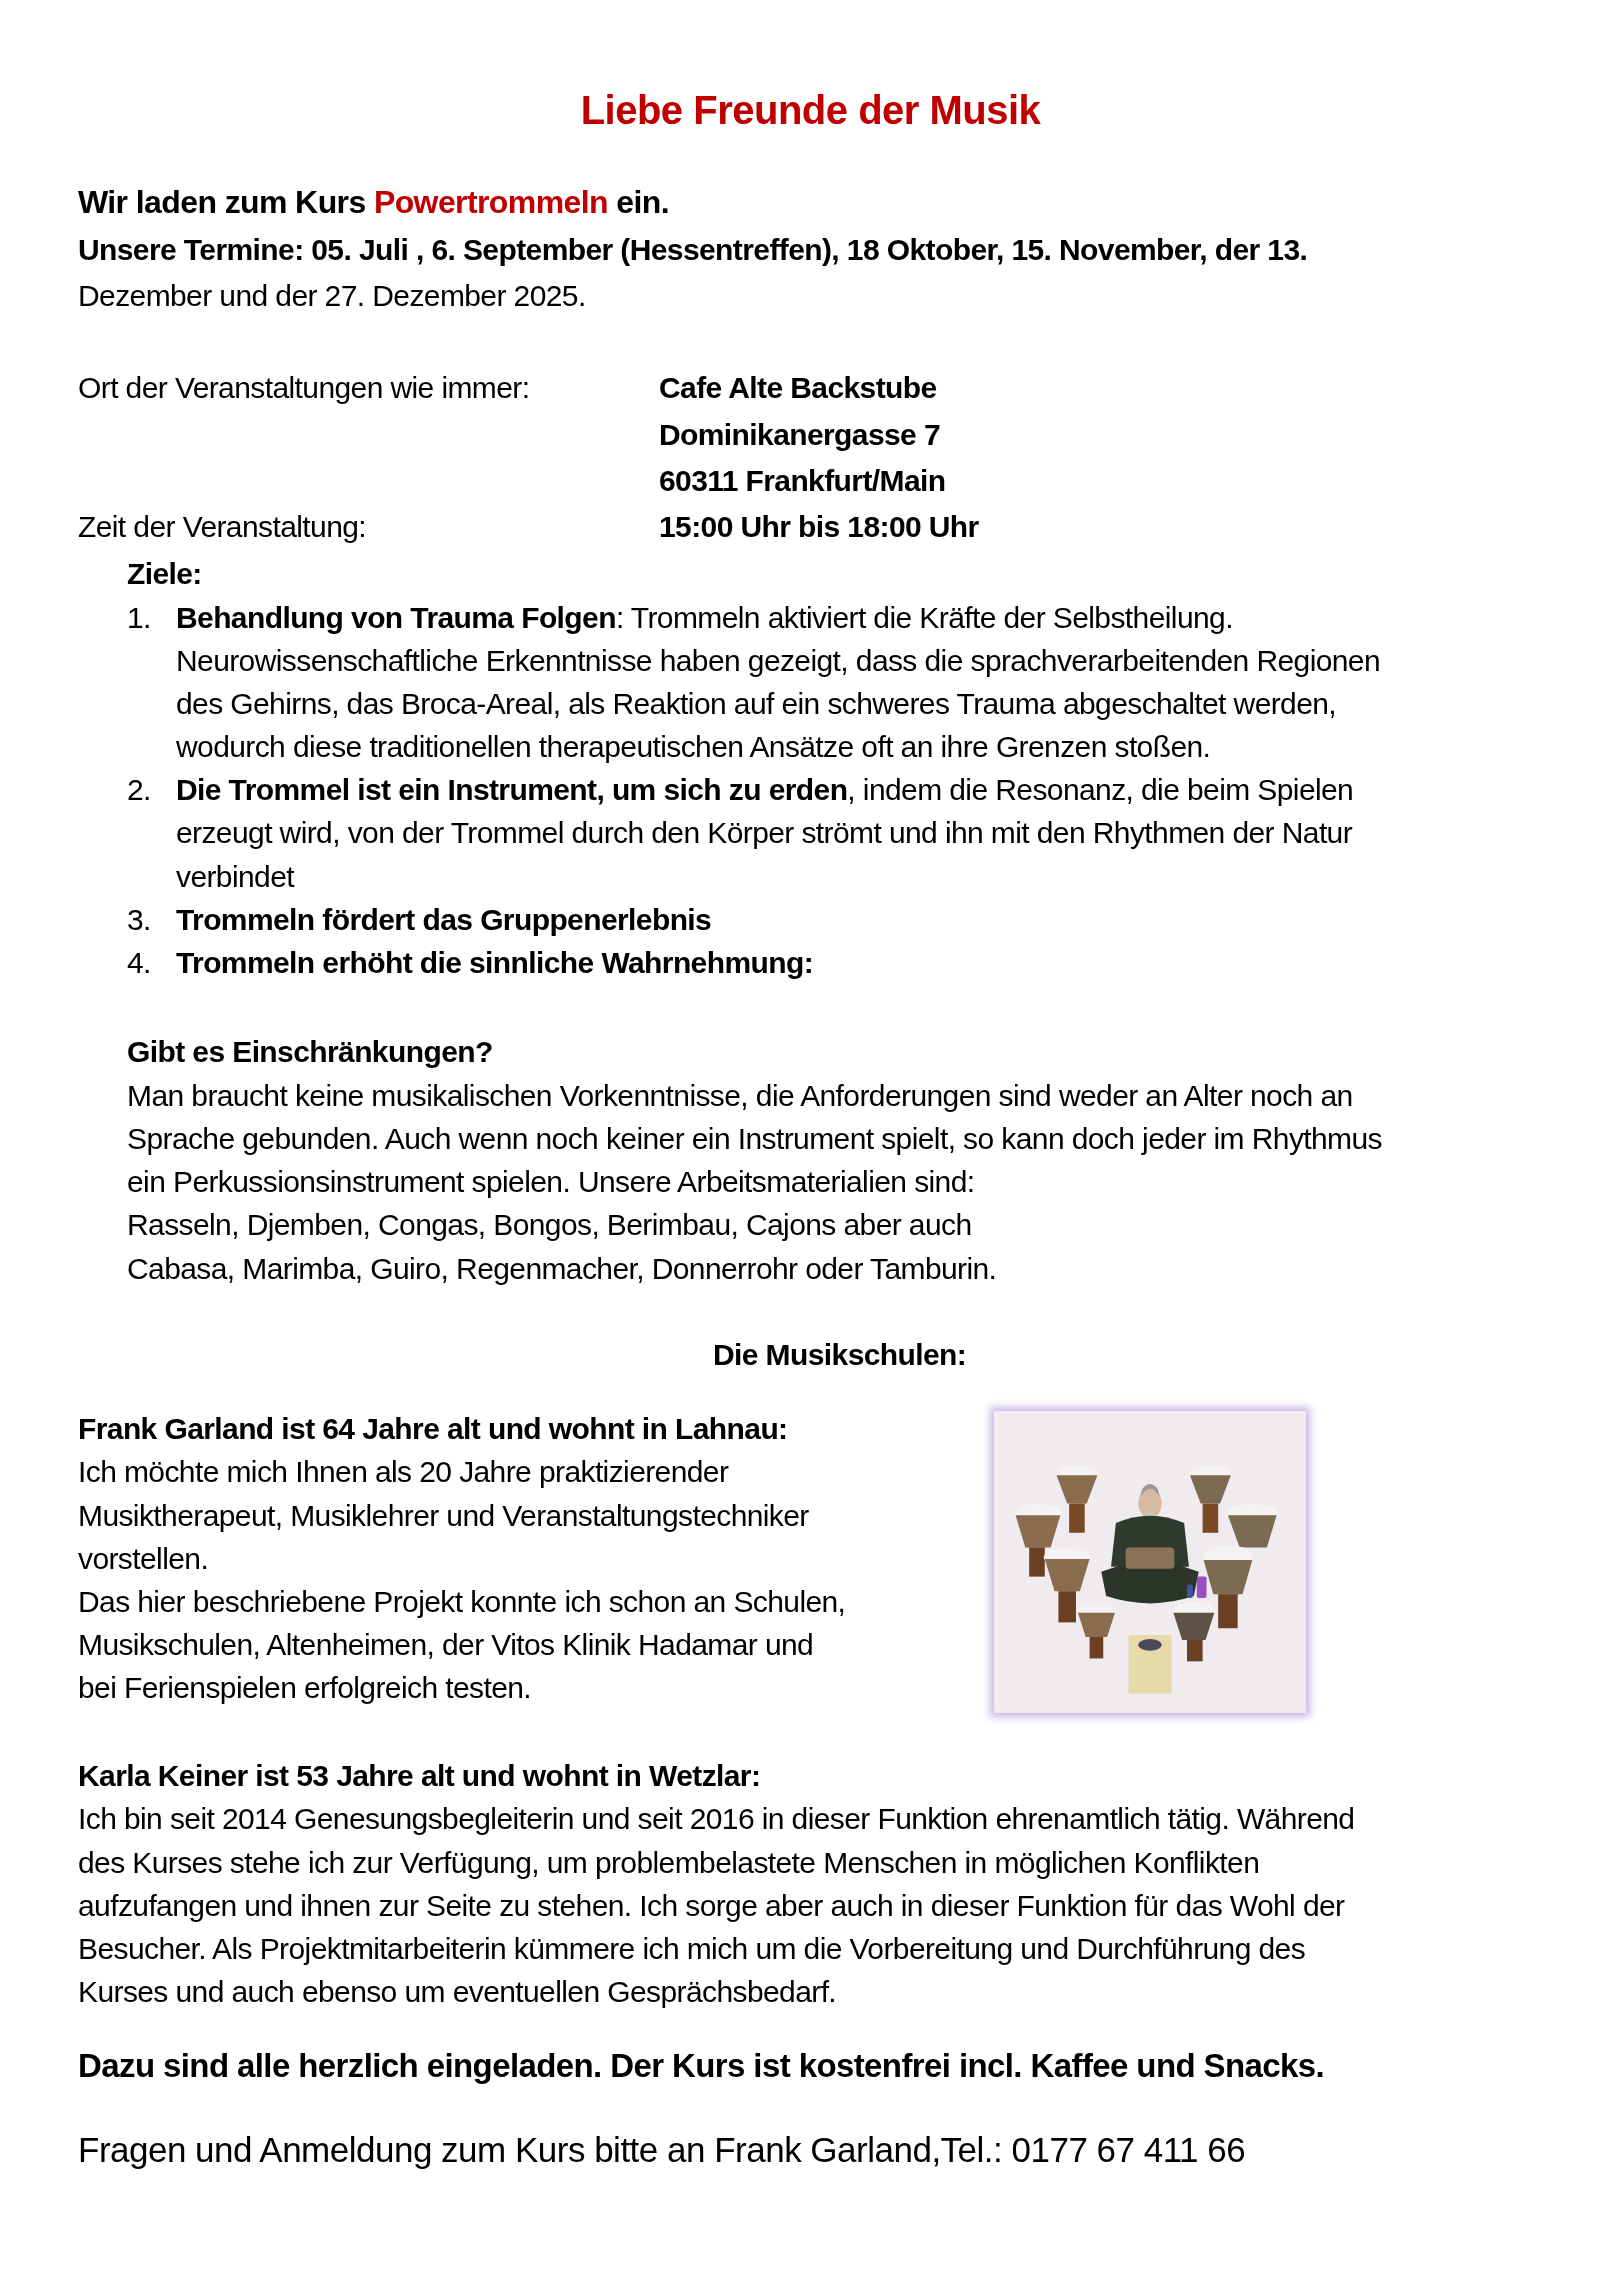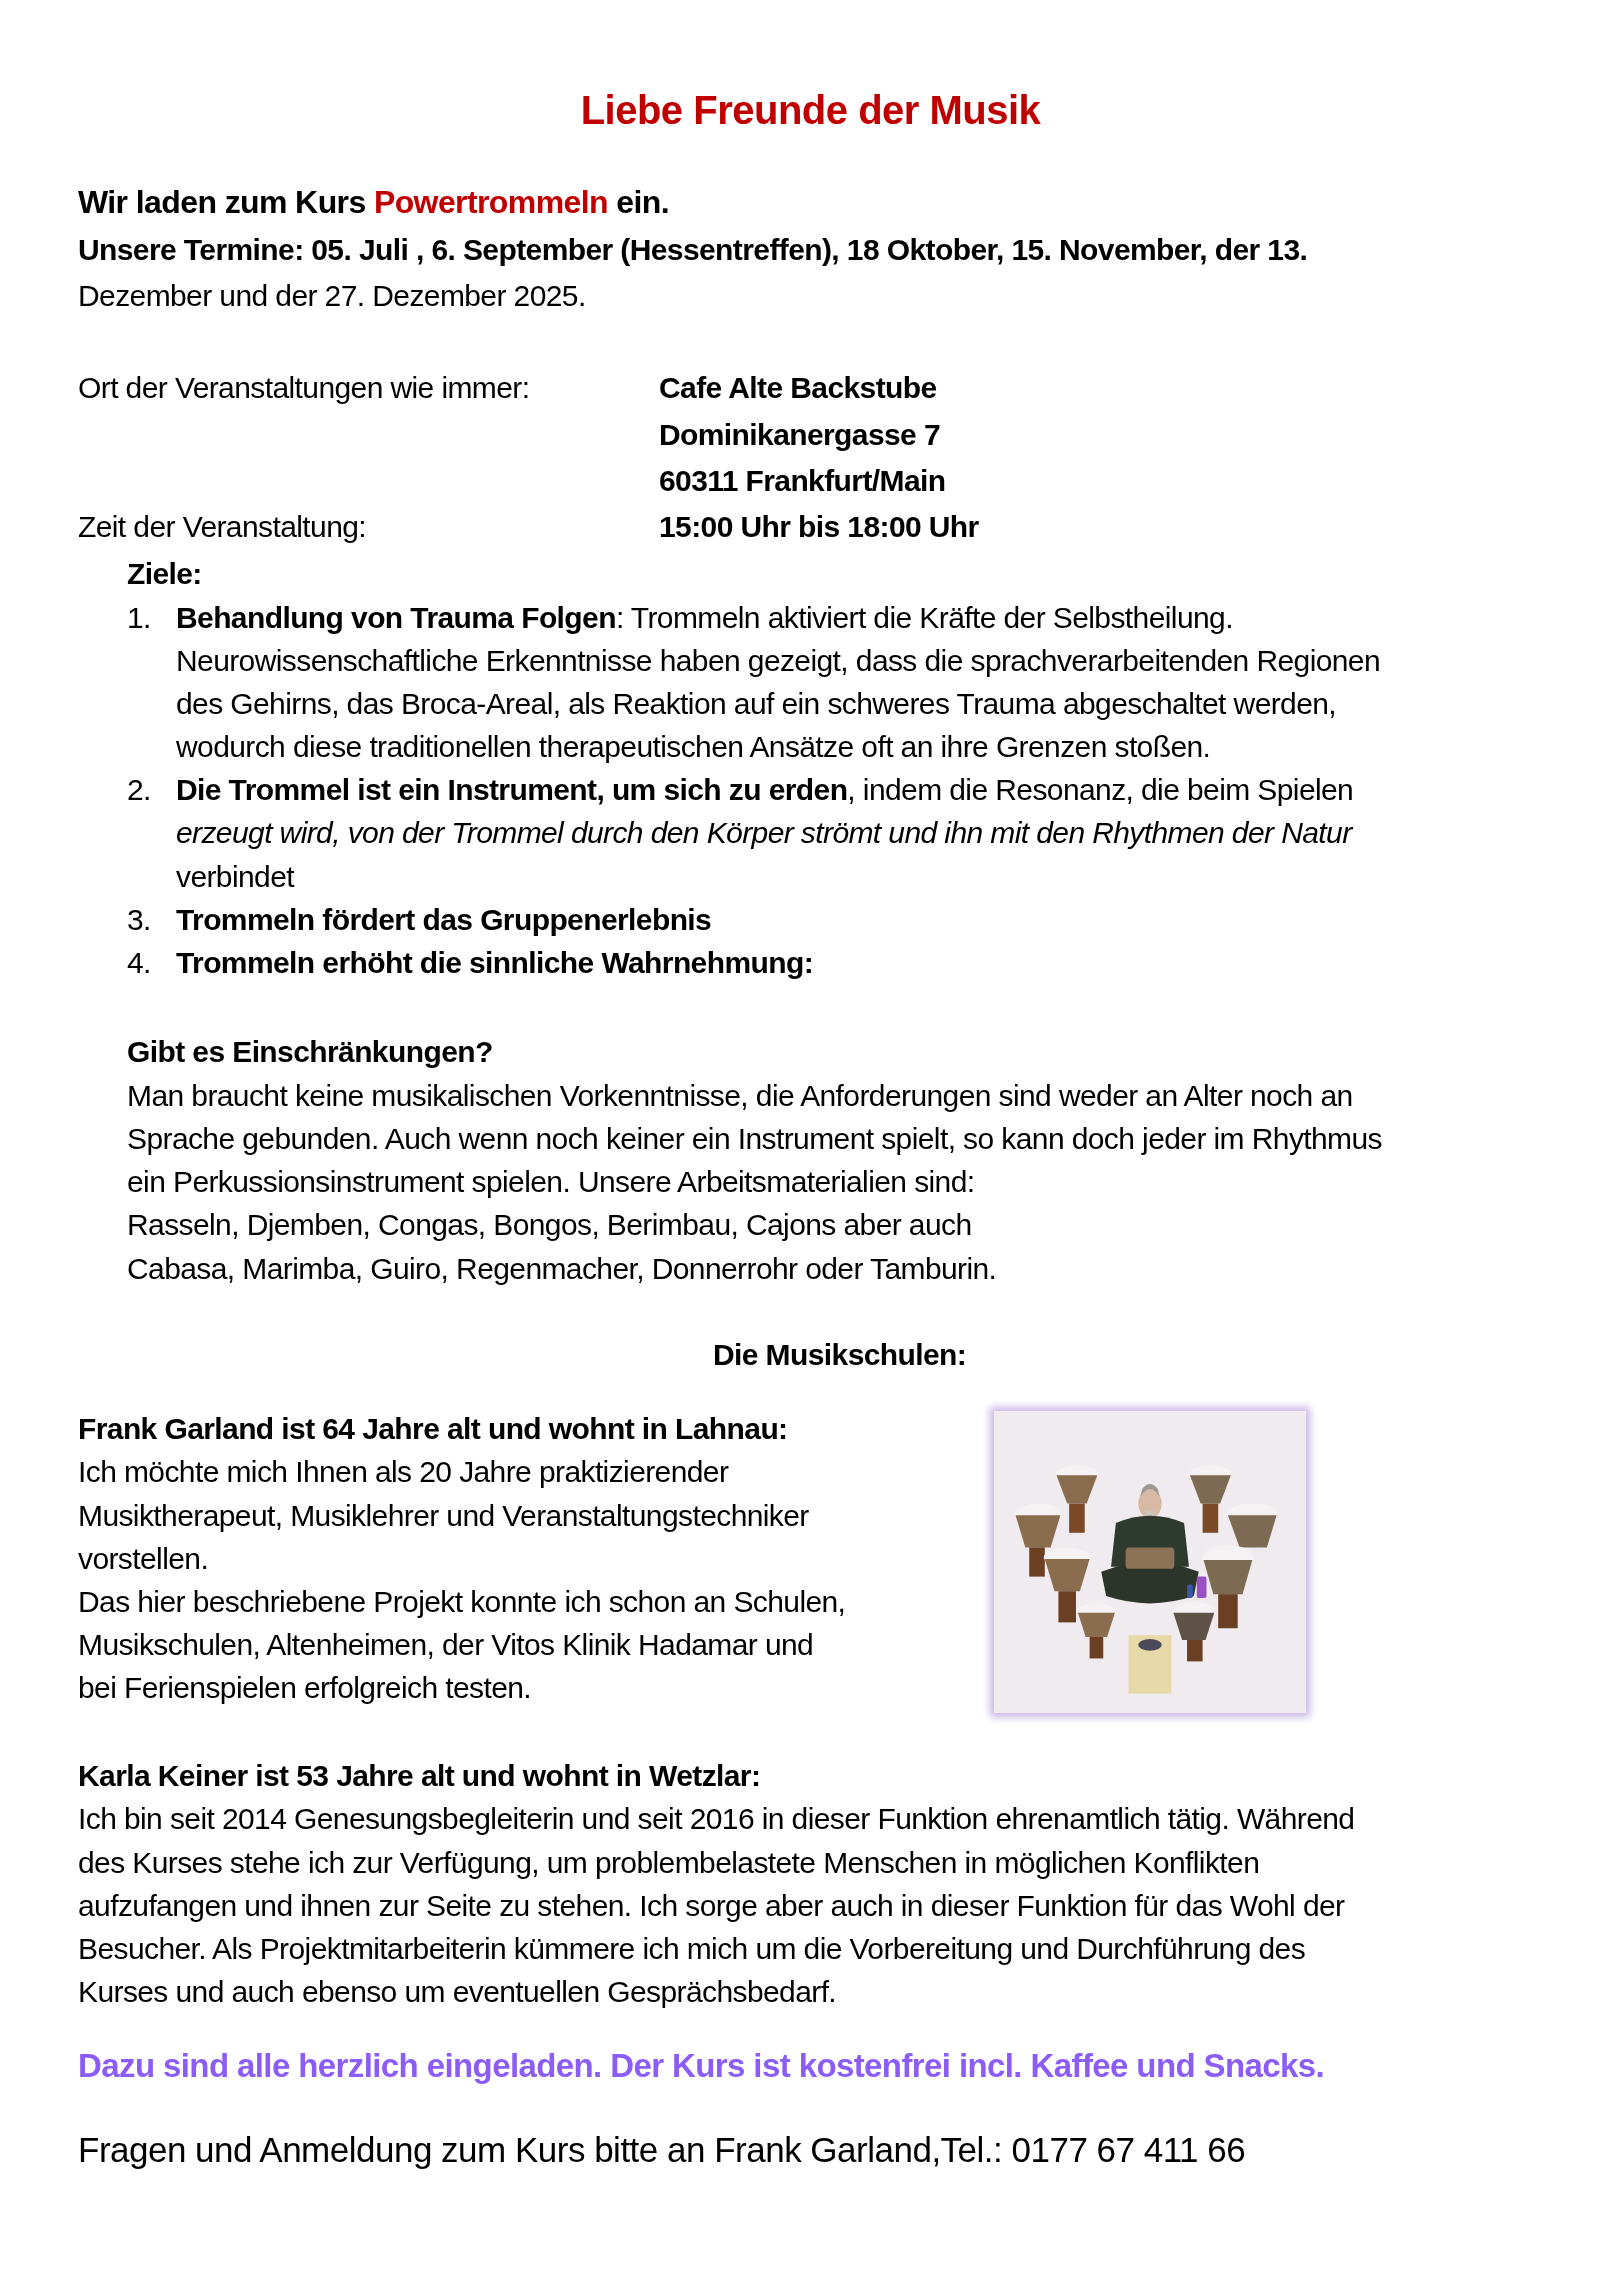--- a/index.html
+++ b/index.html
@@ -12,21 +12,21 @@
   #title { left: 0; width: 1621px; text-align: center; top: 90px; font-size: 40px; font-weight: bold; color: #C00000; letter-spacing: -0.5px; }
   .h2 { font-size: 32px; font-weight: bold; letter-spacing: -0.6px; }
   .col1 { left: 78px; }
   .col2 { left: 659px; }
   .ind { left: 127px; }
   .num { left: 127px; }
   .itxt { left: 176px; }
   .photo { position: absolute; left: 994px; top: 1411px; width: 312px; height: 302px;
            background: #f1eef0; box-shadow: 0 0 7.8px 3.9px #c8b6e6; overflow: hidden; }
   .photo svg { width: 100%; height: 100%; display: block; }
-  .bigred { font-size: 33px; font-weight: bold; color: #8b5cf6; letter-spacing: -0.6px; }
+  .bigred { font-size: 33px; font-weight: bold; color: #000000; letter-spacing: -0.6px; }
   .bigblk { font-size: 35px; font-weight: normal; letter-spacing: -0.5px; }
 </style>
 </head>
 <body>
 
 <div id="title" class="line">Liebe Freunde der Musik</div>
 
 <div class="line h2 col1" style="top:186px;">
   <span>Wir laden zum Kurs </span><span class="red">Powertrommeln</span><span> ein.</span>
 </div>
@@ -48,21 +48,21 @@
   <div>
     <div class="line reg num" style="top:603px;">1.</div>
     <div class="line reg itxt" style="top:603px;"><span class="bold">Behandlung von Trauma Folgen</span><span>: Trommeln aktiviert die Kräfte der Selbstheilung.</span></div>
     <div class="line reg itxt" style="top:646px;">Neurowissenschaftliche Erkenntnisse haben gezeigt, dass die sprachverarbeitenden Regionen</div>
     <div class="line reg itxt" style="top:689px;">des Gehirns, das Broca-Areal, als Reaktion auf ein schweres Trauma abgeschaltet werden,</div>
     <div class="line reg itxt" style="top:732px;">wodurch diese traditionellen therapeutischen Ansätze oft an ihre Grenzen stoßen.</div>
   </div>
   <div>
     <div class="line reg num" style="top:775px;">2.</div>
     <div class="line reg itxt" style="top:775px;"><span class="bold">Die Trommel ist ein Instrument, um sich zu erden</span><span>, indem die Resonanz, die beim Spielen</span></div>
-    <div class="line reg itxt" style="top:818px;font-style:italic;">erzeugt wird, von der Trommel durch den Körper strömt und ihn mit den Rhythmen der Natur</div>
+    <div class="line reg itxt" style="top:818px;">erzeugt wird, von der Trommel durch den Körper strömt und ihn mit den Rhythmen der Natur</div>
     <div class="line reg itxt" style="top:862px;">verbindet</div>
   </div>
   <div>
     <div class="line reg num" style="top:905px;">3.</div>
     <div class="line reg bold itxt" style="top:905px;">Trommeln fördert das Gruppenerlebnis</div>
   </div>
   <div>
     <div class="line reg num" style="top:948px;">4.</div>
     <div class="line reg bold itxt" style="top:948px;">Trommeln erhöht die sinnliche Wahrnehmung:</div>
   </div>

